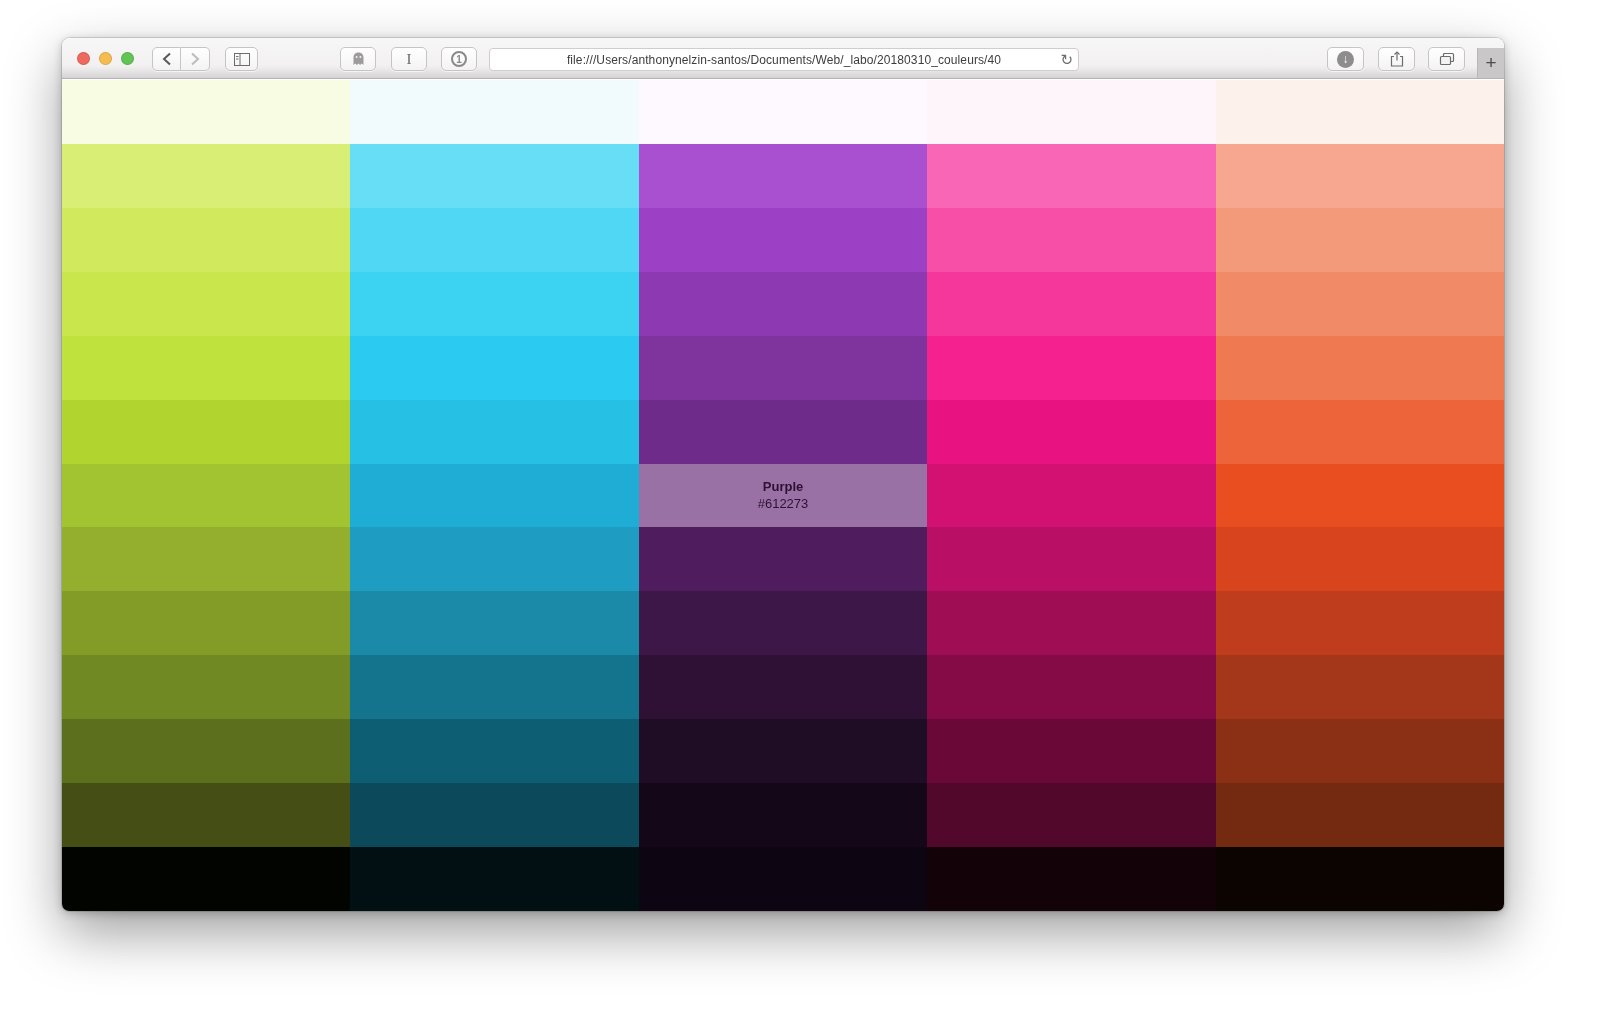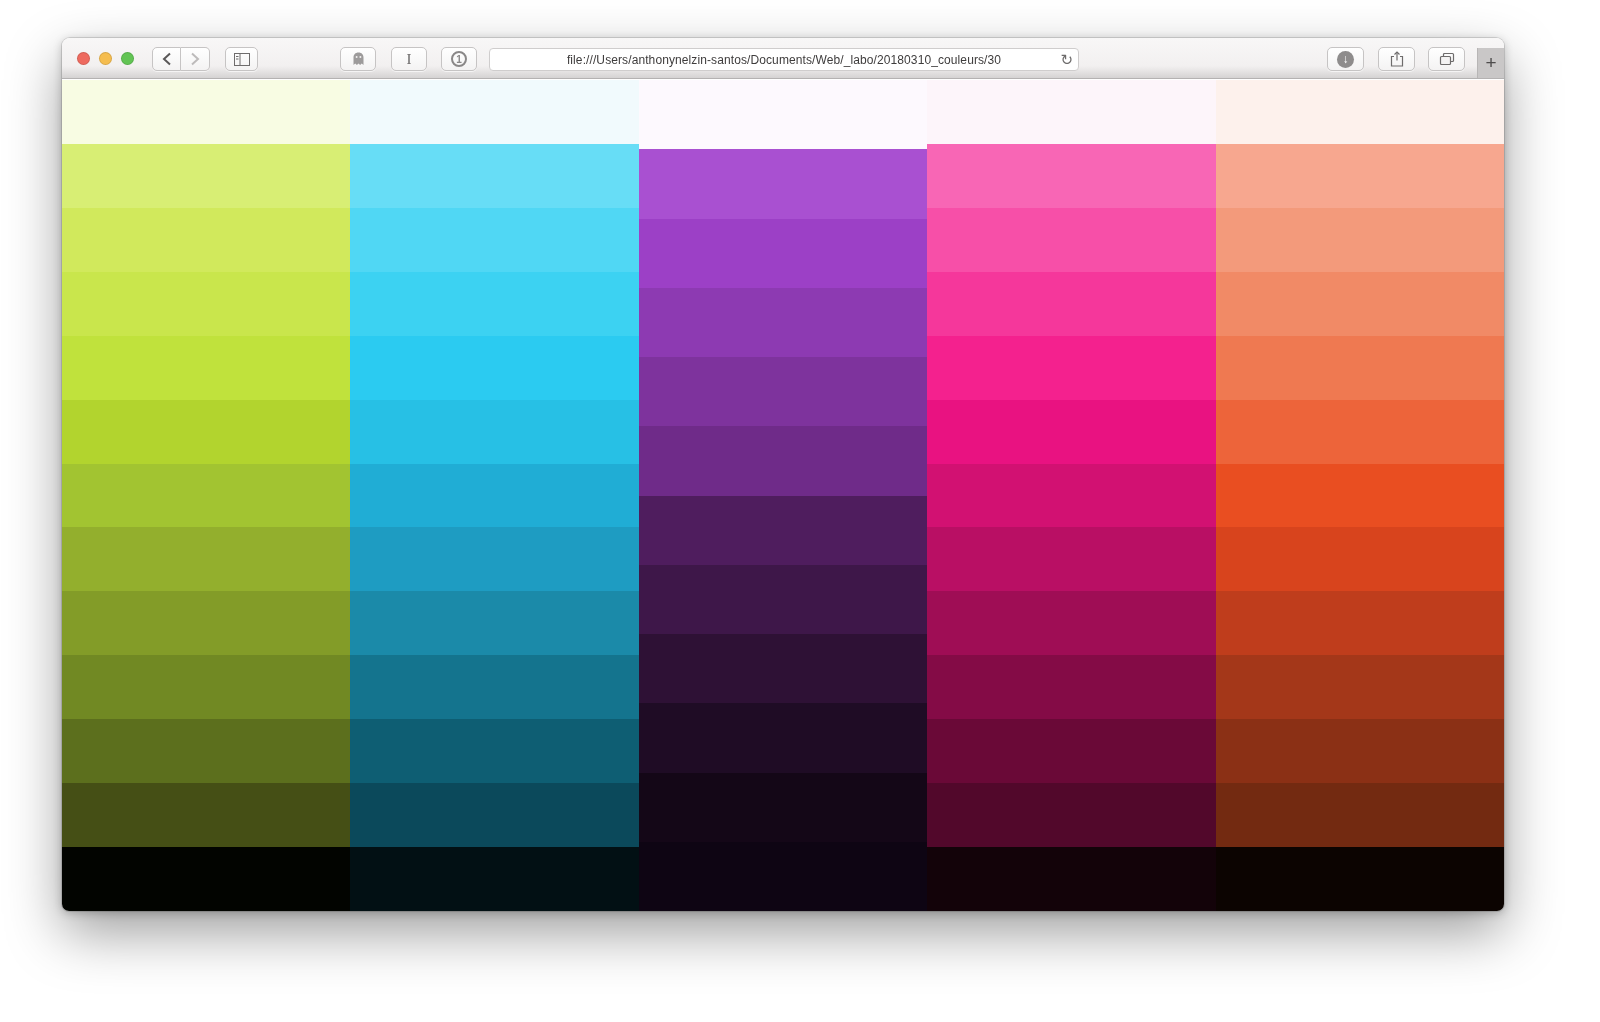--- a/index.html
+++ b/index.html
@@ -128,21 +128,21 @@
 
     <div class="tb-btn" style="left:329px; width:36px;">
       <span class="serif-i">I</span>
     </div>
 
     <div class="tb-btn" style="left:379px; width:36px;">
       <span class="circled-one">1</span>
     </div>
 
     <div class="url-field">
-      <span class="url-text">file:///Users/anthonynelzin-santos/Documents/Web/_labo/20180310_couleurs/30</span>
+      <span class="url-text">file:///Users/anthonynelzin-santos/Documents/Web/_labo/20180310_couleurs/40</span>
       <span class="url-fade"></span>
       <span class="reload">↻</span>
     </div>
 
     <div class="tb-btn" style="left:1265px; width:37px;">
       <span class="icon-circle-dl">↓</span>
     </div>
 
     <div class="tb-btn" style="left:1316px; width:37px;">
       <span>
@@ -197,20 +197,26 @@
         <div class="color-cell" style="background: rgb(11, 73, 91);"></div>
         <div class="color-cell" style="background: rgb(2, 16, 20);"></div>
       </div>
       <div class="color-column">
         <div class="color-cell" style="background: rgb(253, 249, 254);"></div>
         <div class="color-cell" style="background: rgb(169, 80, 209);"></div>
         <div class="color-cell" style="background: rgb(156, 64, 198);"></div>
         <div class="color-cell" style="background: rgb(141, 58, 178);"></div>
         <div class="color-cell" style="background: rgb(126, 51, 157);"></div>
         <div class="color-cell" style="background: rgb(111, 43, 137);"></div>
+        <div class="color-cell" style="background: rgb(97, 34, 115);">
+          <div class="hover-overlay" style="background: rgba(255, 255, 255, 0.36);">
+            <div class="tip-name">Purple</div>
+            <div class="tip-hex">#612273</div>
+          </div>
+        </div>
         <div class="color-cell" style="background: rgb(79, 29, 94);"></div>
         <div class="color-cell" style="background: rgb(62, 23, 73);"></div>
         <div class="color-cell" style="background: rgb(46, 17, 53);"></div>
         <div class="color-cell" style="background: rgb(31, 12, 37);"></div>
         <div class="color-cell" style="background: rgb(20, 7, 23);"></div>
         <div class="color-cell" style="background: rgb(14, 5, 19);"></div>
       </div>
       <div class="color-column">
         <div class="color-cell" style="background: rgb(253, 245, 250);"></div>
         <div class="color-cell" style="background: rgb(248, 102, 181);"></div>

